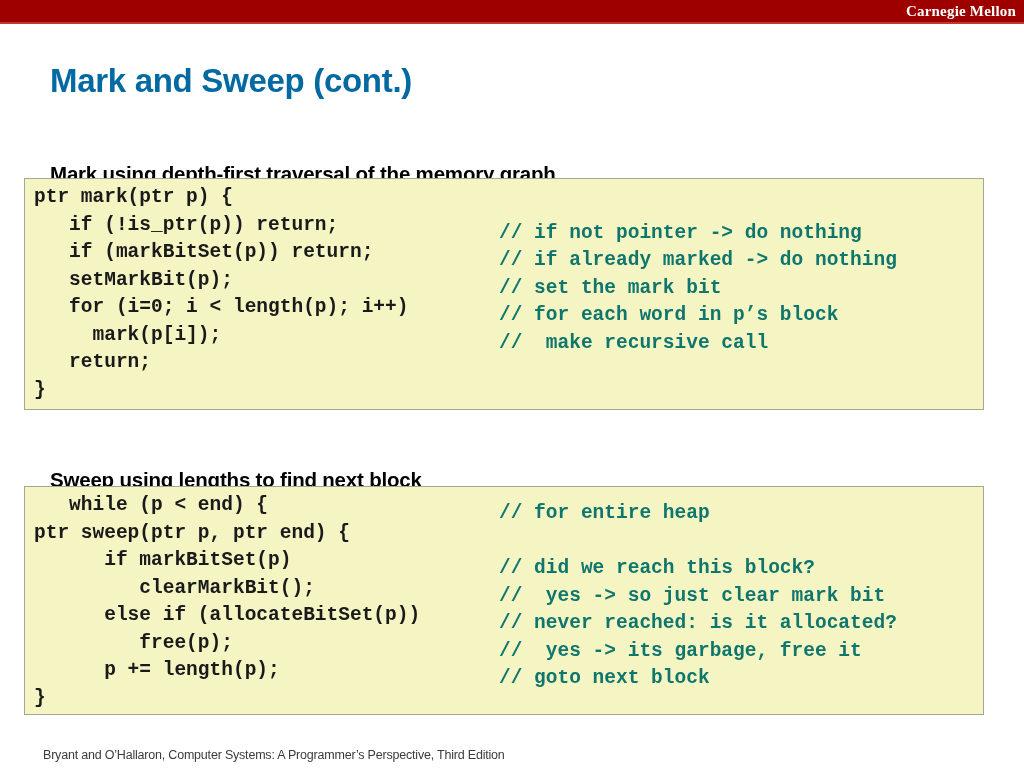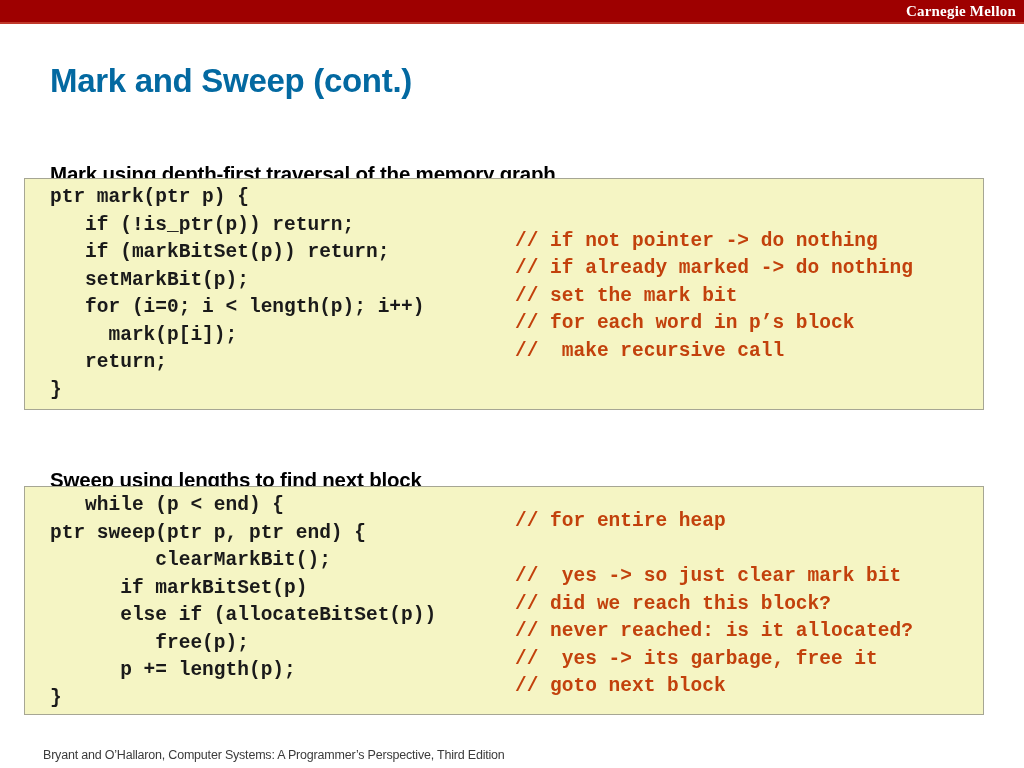--- a/index.html
+++ b/index.html
@@ -70,21 +70,21 @@
   #bullet-sweep { top: 452px; left: 50px; }
 
   
   .code-box {
     position: absolute;
     left: 24px;
     width: 960px;
     background: #f5f5c4;
     border: 1px solid #a6a694;
     box-sizing: border-box;
-    padding: 5px 0 5px 16px;
+    padding: 5px 0 5px 0;
     overflow: hidden;
   }
   #code-box-mark  { top: 178px; height: 232px; }
   #code-box-sweep { top: 486px; height: 229px; }
 
   .code-line {
     position: relative;
     height: 27.5px;
     line-height: 27.5px;
     font-family: "Liberation Mono", "DejaVu Sans Mono", monospace;
@@ -95,22 +95,22 @@
   .code-text {
     position: absolute;
     left: 9px;
     top: 0;
     color: #1a1a1a;
     white-space: pre;
   }
   .code-comment {
     position: absolute;
     left: 474px;
-    top: 16px;
-    color: #c2410c;
+    top: 8px;
+    color: #0f766e;
     white-space: pre;
   }
 
   
   .footer-text {
     position: absolute;
     left: 43px;
     top: 748px;
     font-size: 12.5px;
     color: #3b3b3b;
@@ -145,22 +145,22 @@
     <div class="code-line"><span class="code-text">   for (i=0; i &lt; length(p); i++)</span><span class="code-comment">// for each word in p’s block</span></div>
     <div class="code-line"><span class="code-text">     mark(p[i]);</span><span class="code-comment">//  make recursive call</span></div>
     <div class="code-line"><span class="code-text">   return;</span></div>
     <div class="code-line"><span class="code-text">}</span></div>
   </div>
 
 <div class="bullet" id="bullet-sweep">Sweep using lengths to find next block</div>
 <div class="code-box" id="code-box-sweep">
     <div class="code-line"><span class="code-text">   while (p &lt; end) {</span><span class="code-comment">// for entire heap</span></div>
     <div class="code-line"><span class="code-text">ptr sweep(ptr p, ptr end) {</span></div>
+    <div class="code-line"><span class="code-text">      if markBitSet(p)</span><span class="code-comment">// did we reach this block?</span></div>
     <div class="code-line"><span class="code-text">         clearMarkBit();</span><span class="code-comment">//  yes -&gt; so just clear mark bit</span></div>
-    <div class="code-line"><span class="code-text">      if markBitSet(p)</span><span class="code-comment">// did we reach this block?</span></div>
     <div class="code-line"><span class="code-text">      else if (allocateBitSet(p))</span><span class="code-comment">// never reached: is it allocated?</span></div>
     <div class="code-line"><span class="code-text">         free(p);</span><span class="code-comment">//  yes -&gt; its garbage, free it</span></div>
     <div class="code-line"><span class="code-text">      p += length(p);</span><span class="code-comment">// goto next block</span></div>
     <div class="code-line"><span class="code-text">}</span></div>
   </div>
 
 <div class="footer-text">Bryant and O’Hallaron, Computer Systems: A Programmer’s Perspective, Third Edition</div>
 <div class="footer-page">41</div>
 
 </body></html>

